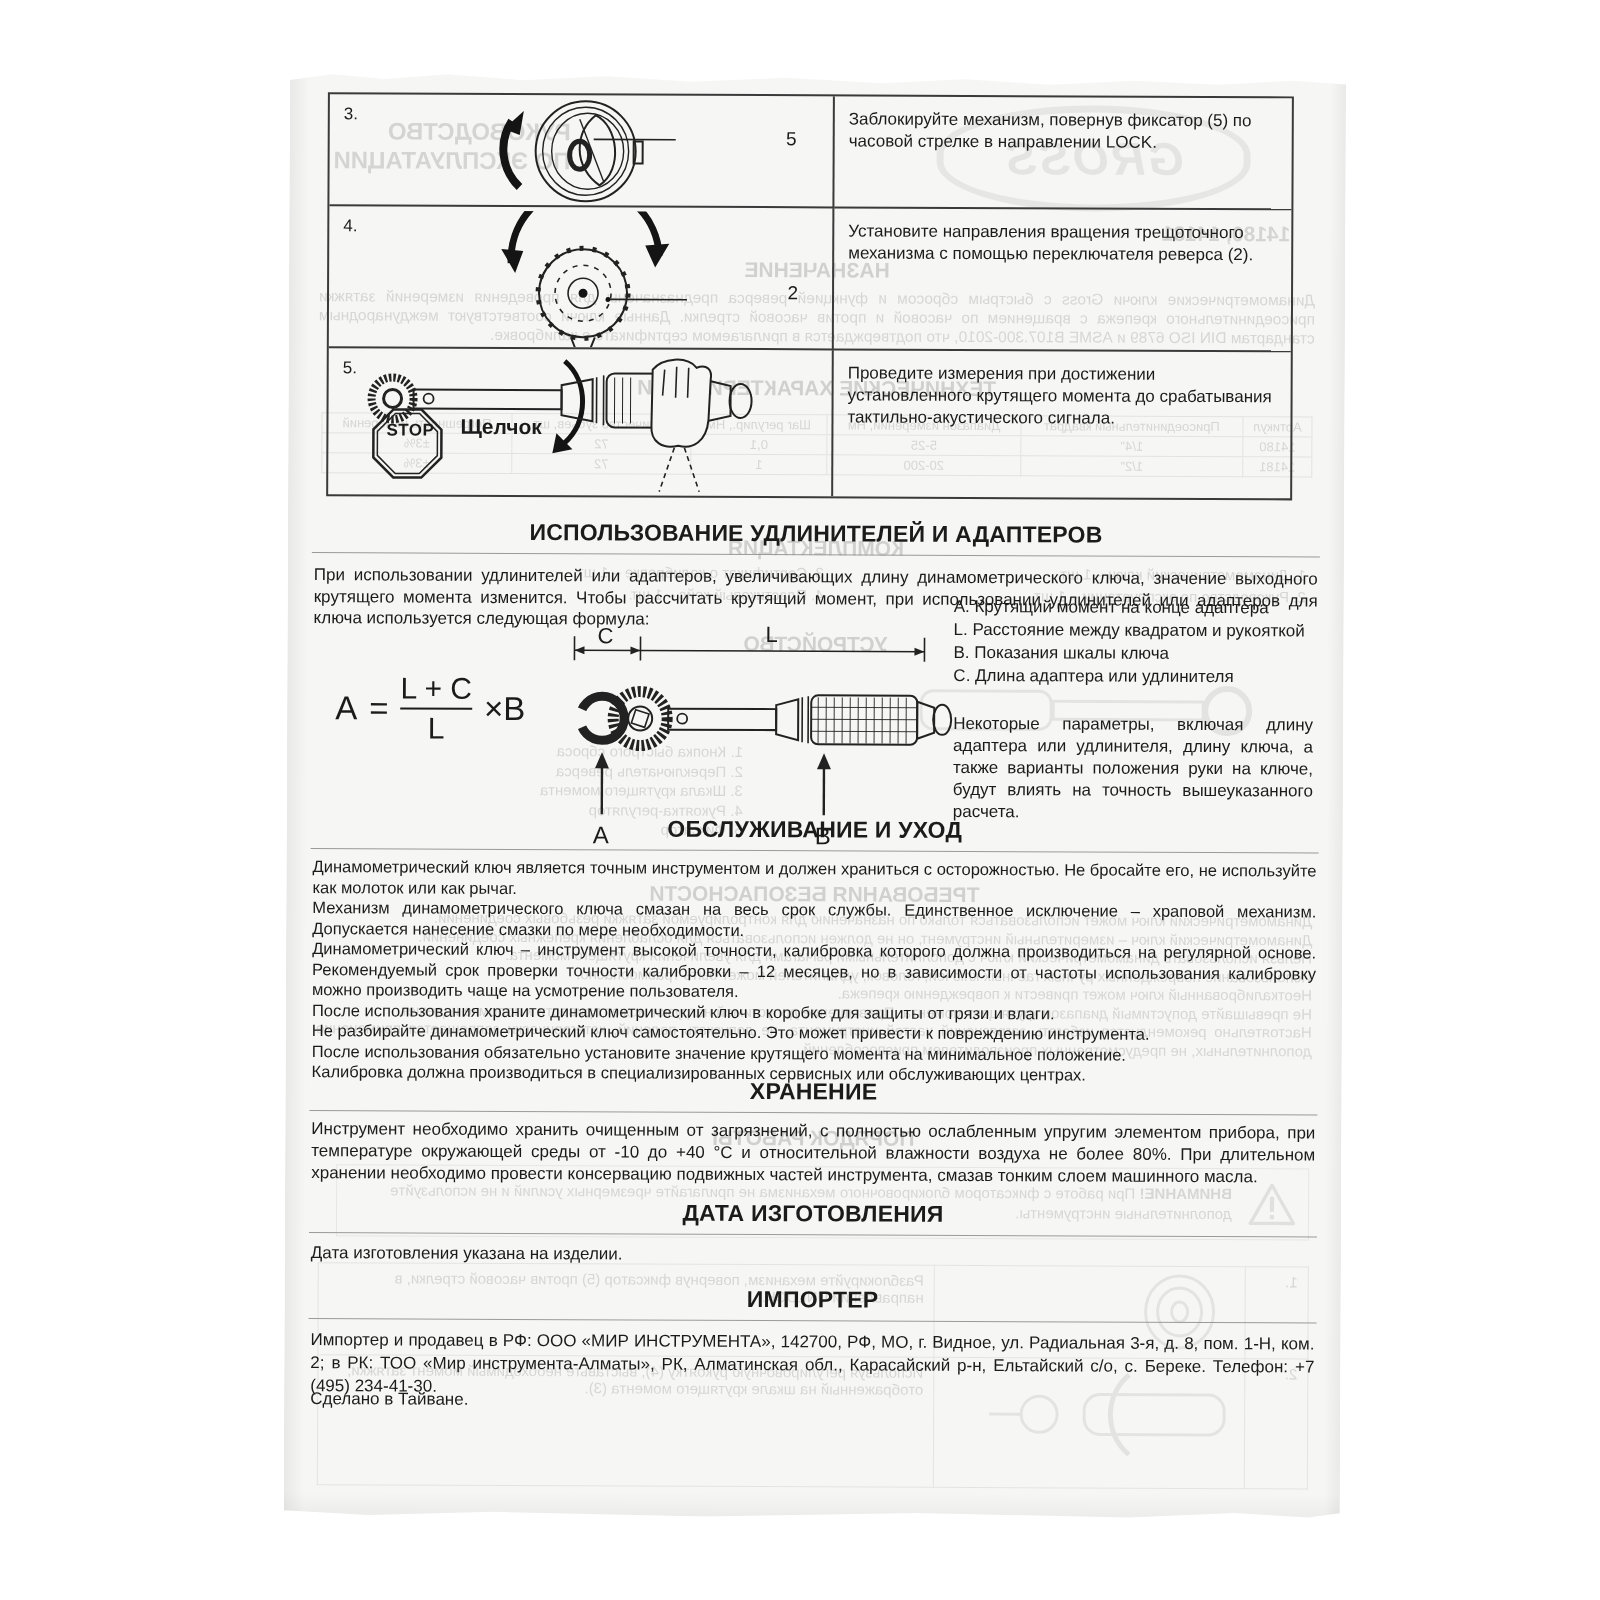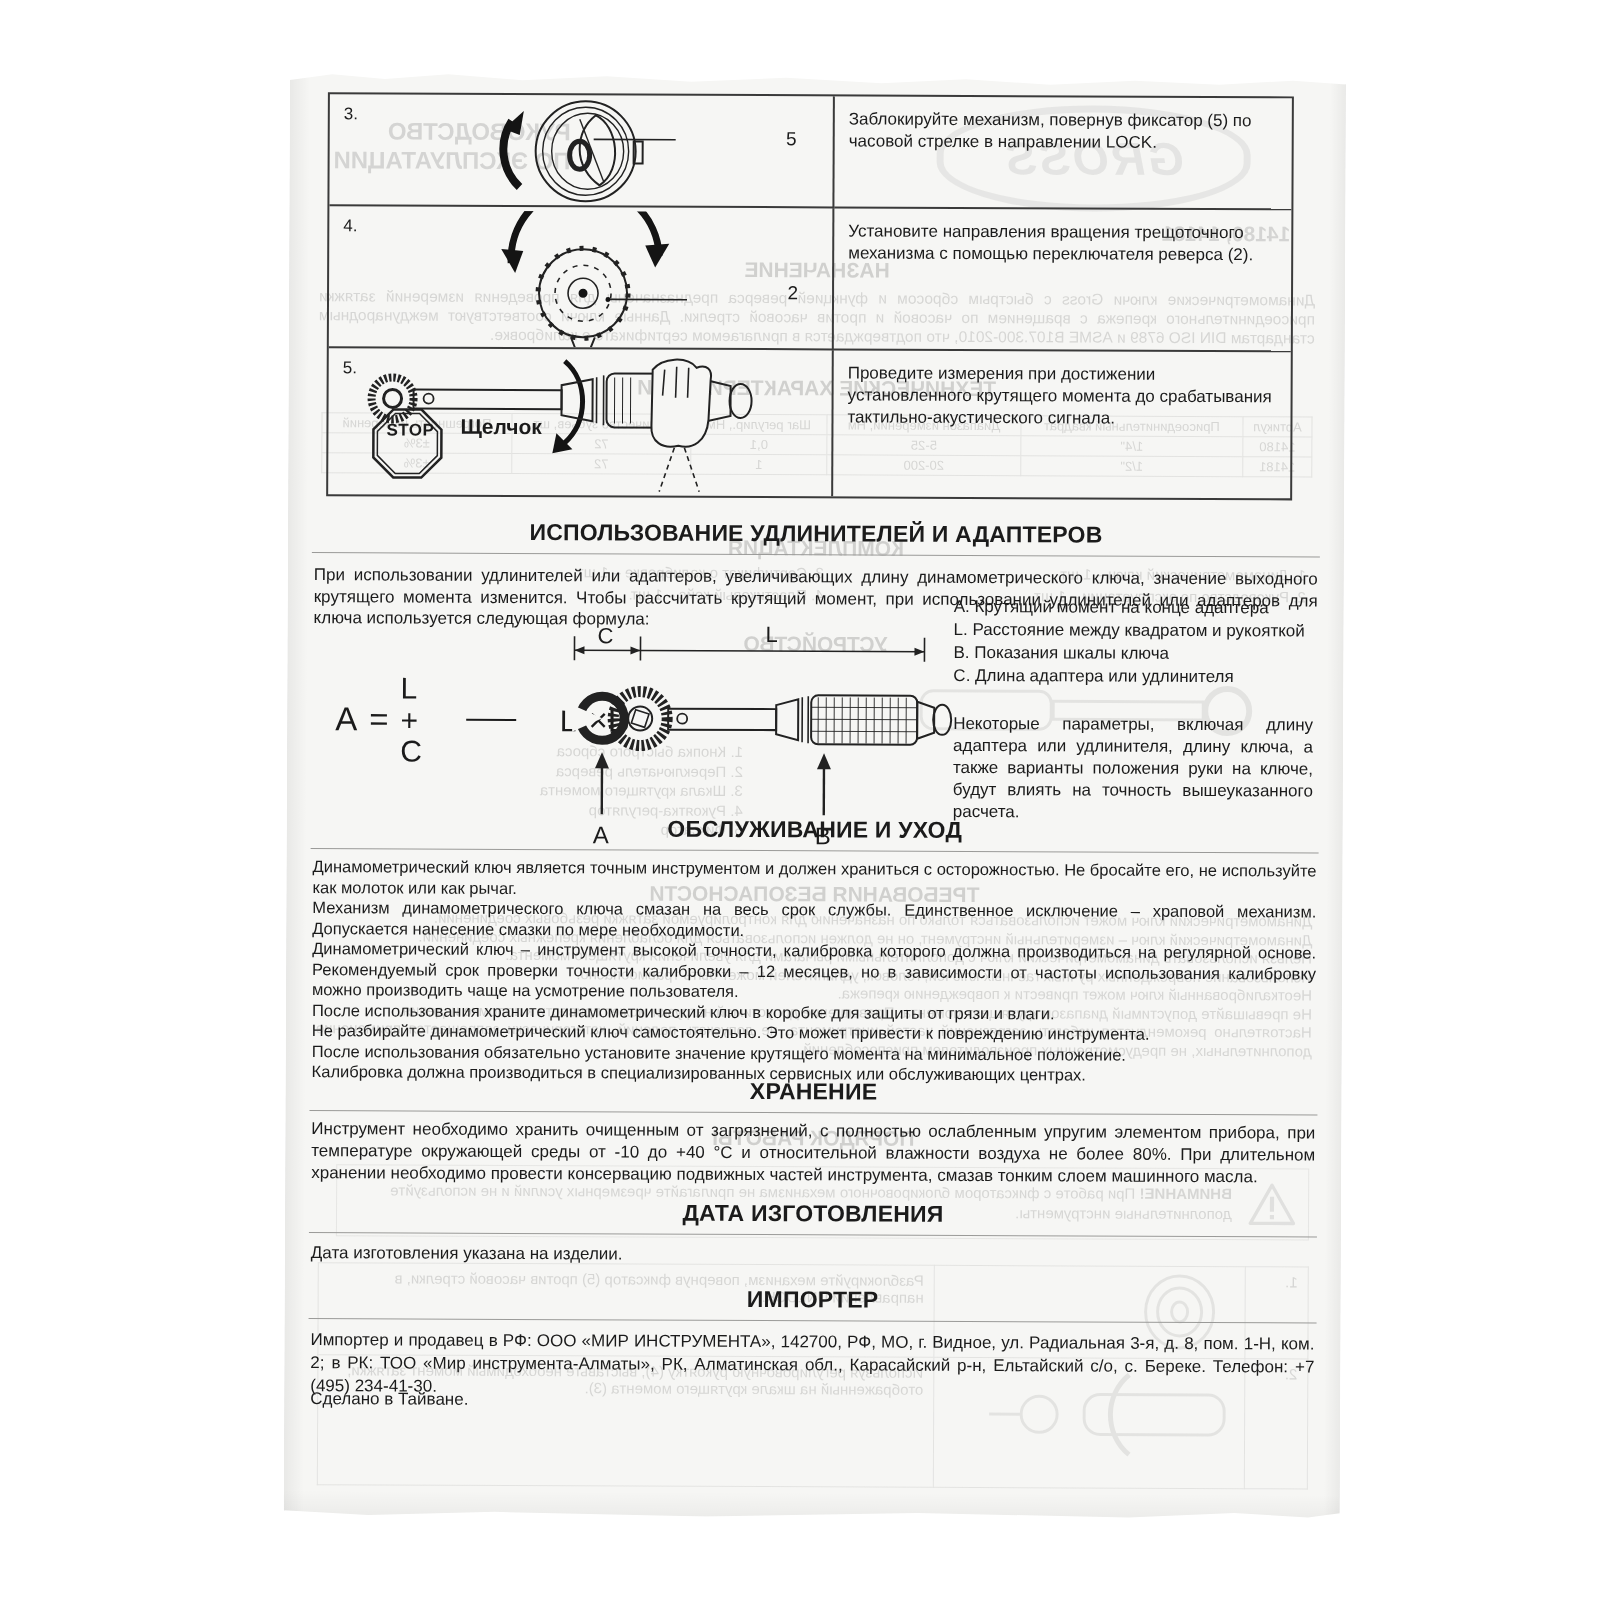--- a/index.html
+++ b/index.html
@@ -34,21 +34,21 @@
   .cell{position:relative;border-bottom:2px solid #3a3a3a;}
   .cell.last{border-bottom:none;}
   .cell.illu{border-right:2px solid #3a3a3a;}
   .cell.txt{padding:12px 14px 0 14px;font-size:17px;line-height:22px;text-align:left;}
   .stepnum{position:absolute;left:14px;top:10px;font-size:17px;}
   .callout{position:absolute;font-size:19px;}
   h1.h{position:absolute;left:0;right:0;margin:0;text-align:center;font-size:23px;font-weight:bold;letter-spacing:.2px;}
   .rule{position:absolute;left:24px;right:24px;height:0;border-top:1.5px solid #9a9a98;}
   .para{position:absolute;font-size:17px;line-height:21.5px;text-align:justify;}
   .formula{position:absolute;display:flex;align-items:center;gap:12px;font-size:33px;}
-  .frac{display:inline-flex;flex-direction:row;align-items:center;font-size:30px;line-height:1.05;gap:44px;}
+  .frac{display:inline-flex;flex-direction:column;align-items:center;font-size:30px;line-height:1.05;}
   .frac .bar{width:100%;border-top:2.5px solid #1b1b1b;margin:3px 0;}
   .legend{position:absolute;font-size:17px;line-height:23px;}
   .legend div{padding-left:24px;text-indent:-24px;}
   .mnt p{margin:0;}
   .imp{line-height:23px;}
   svg{display:block;}
 </style>
 </head>
 <body>
 

